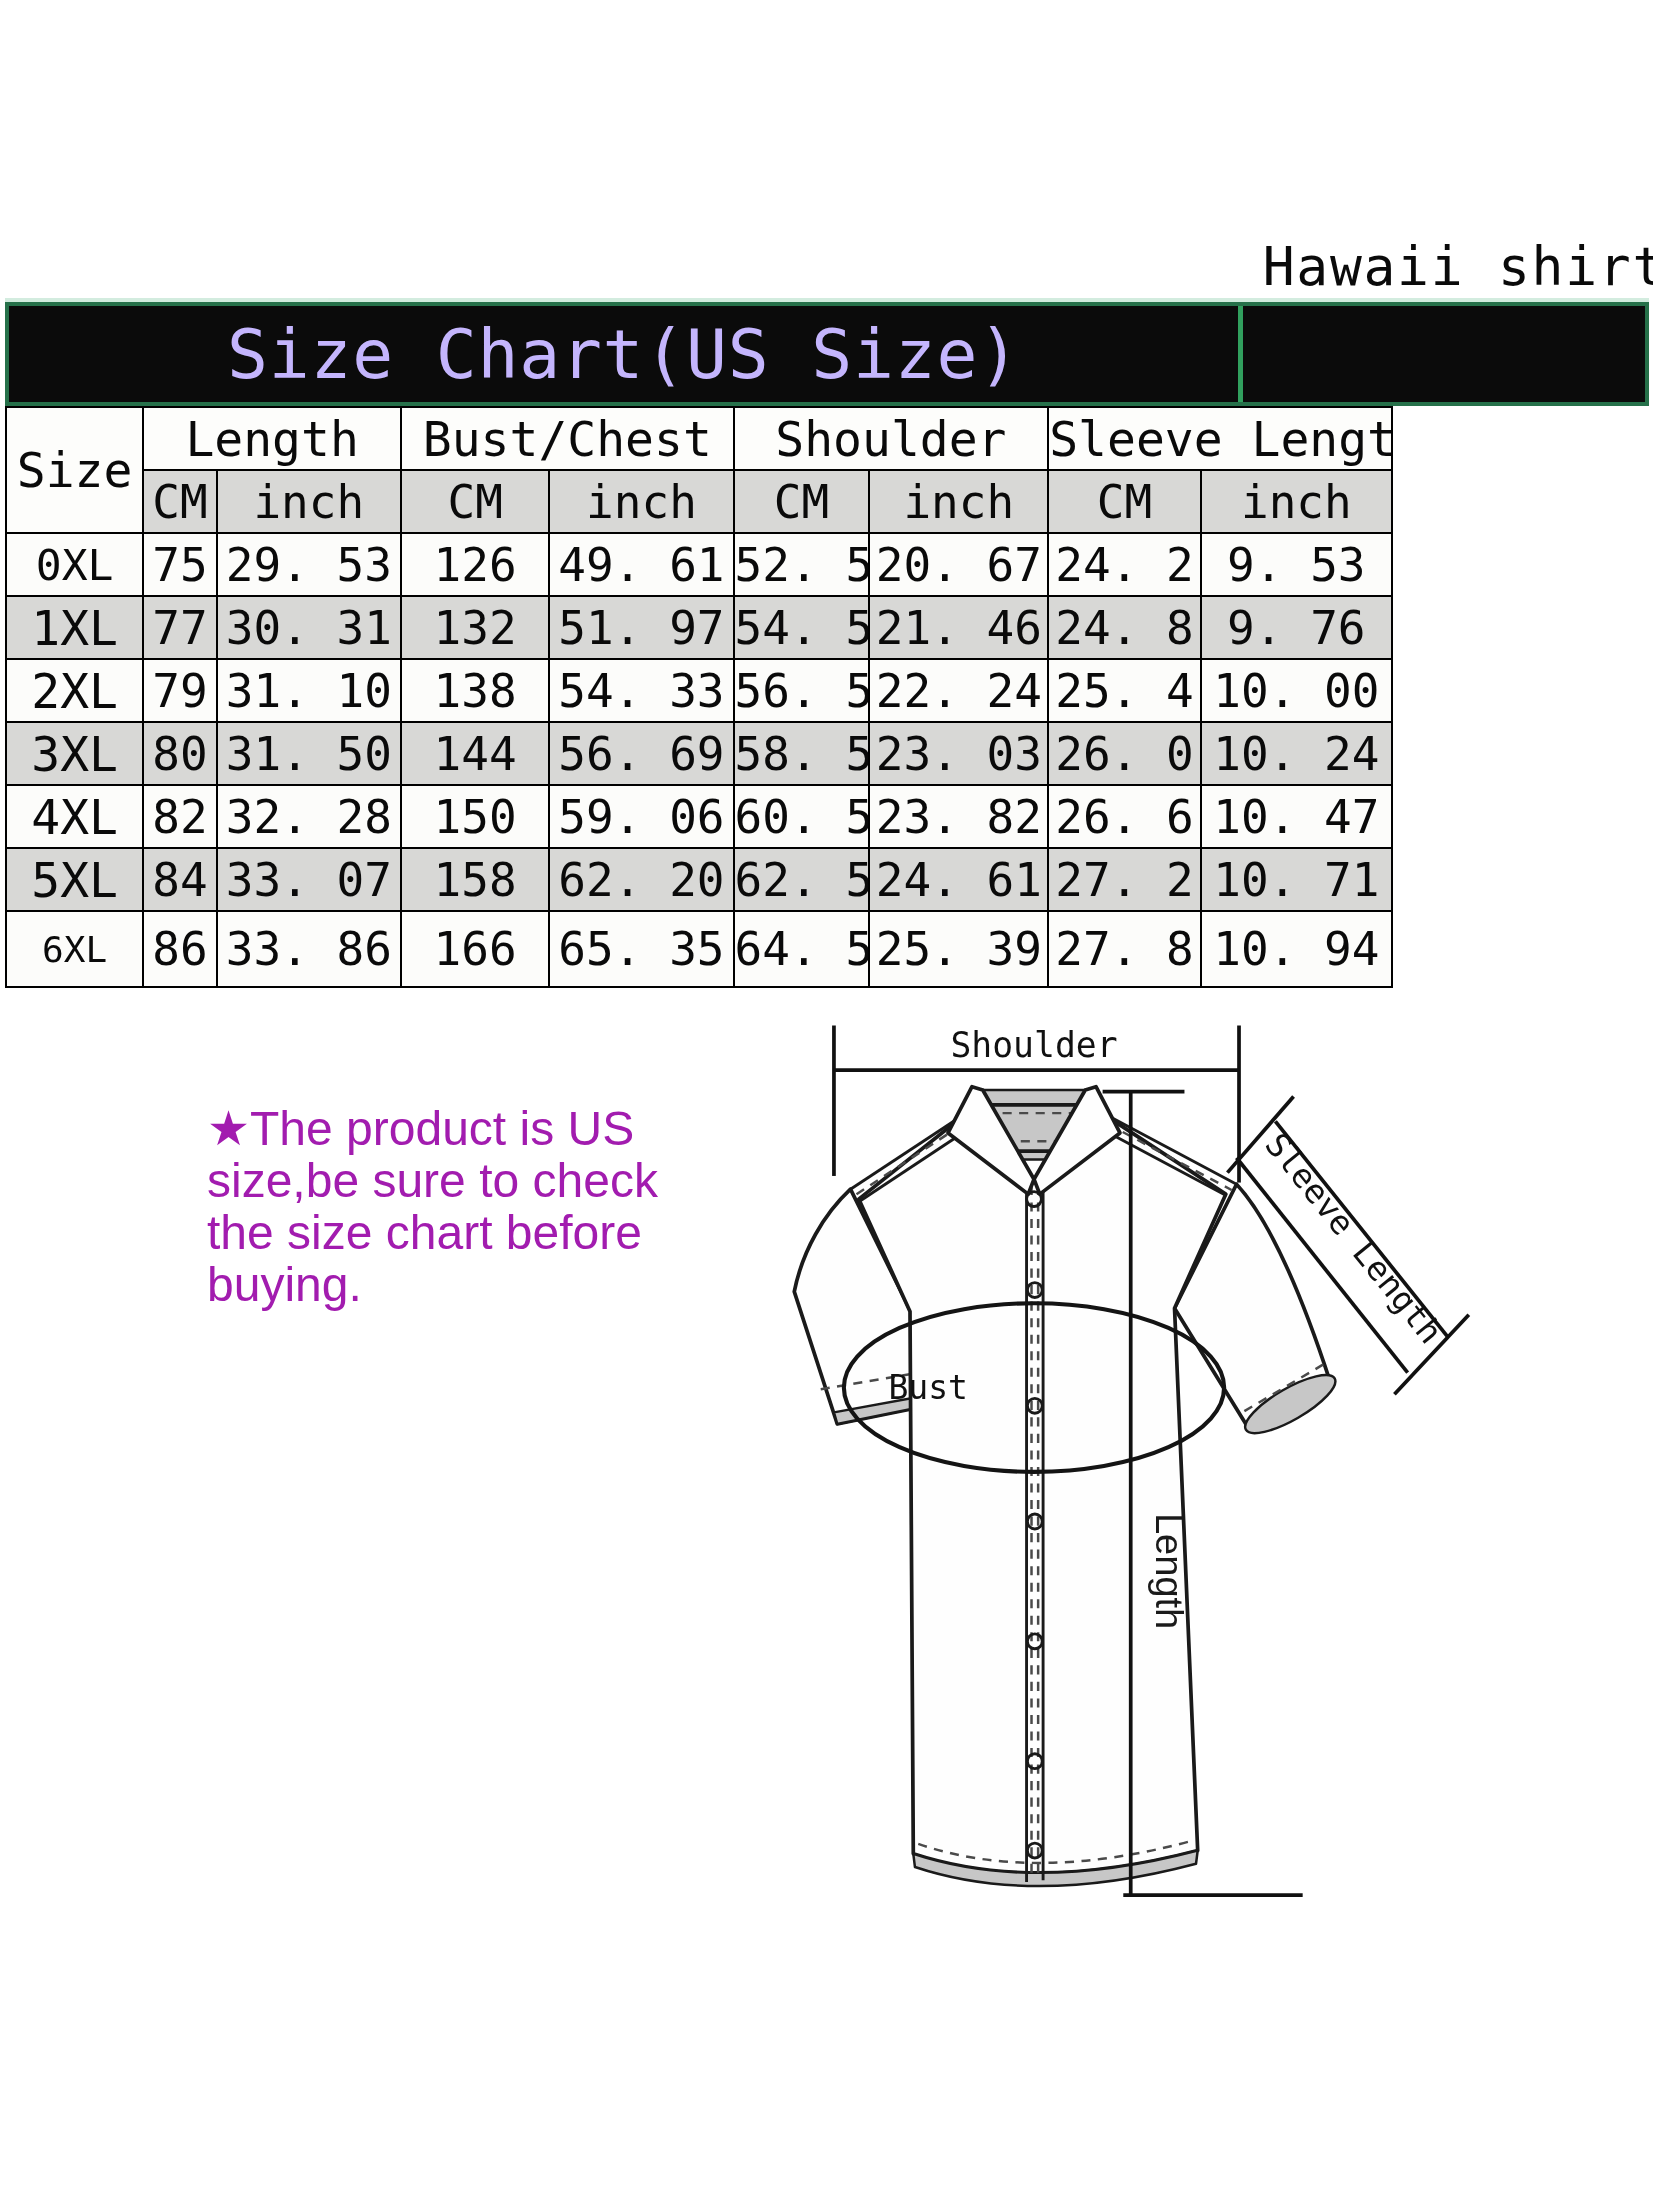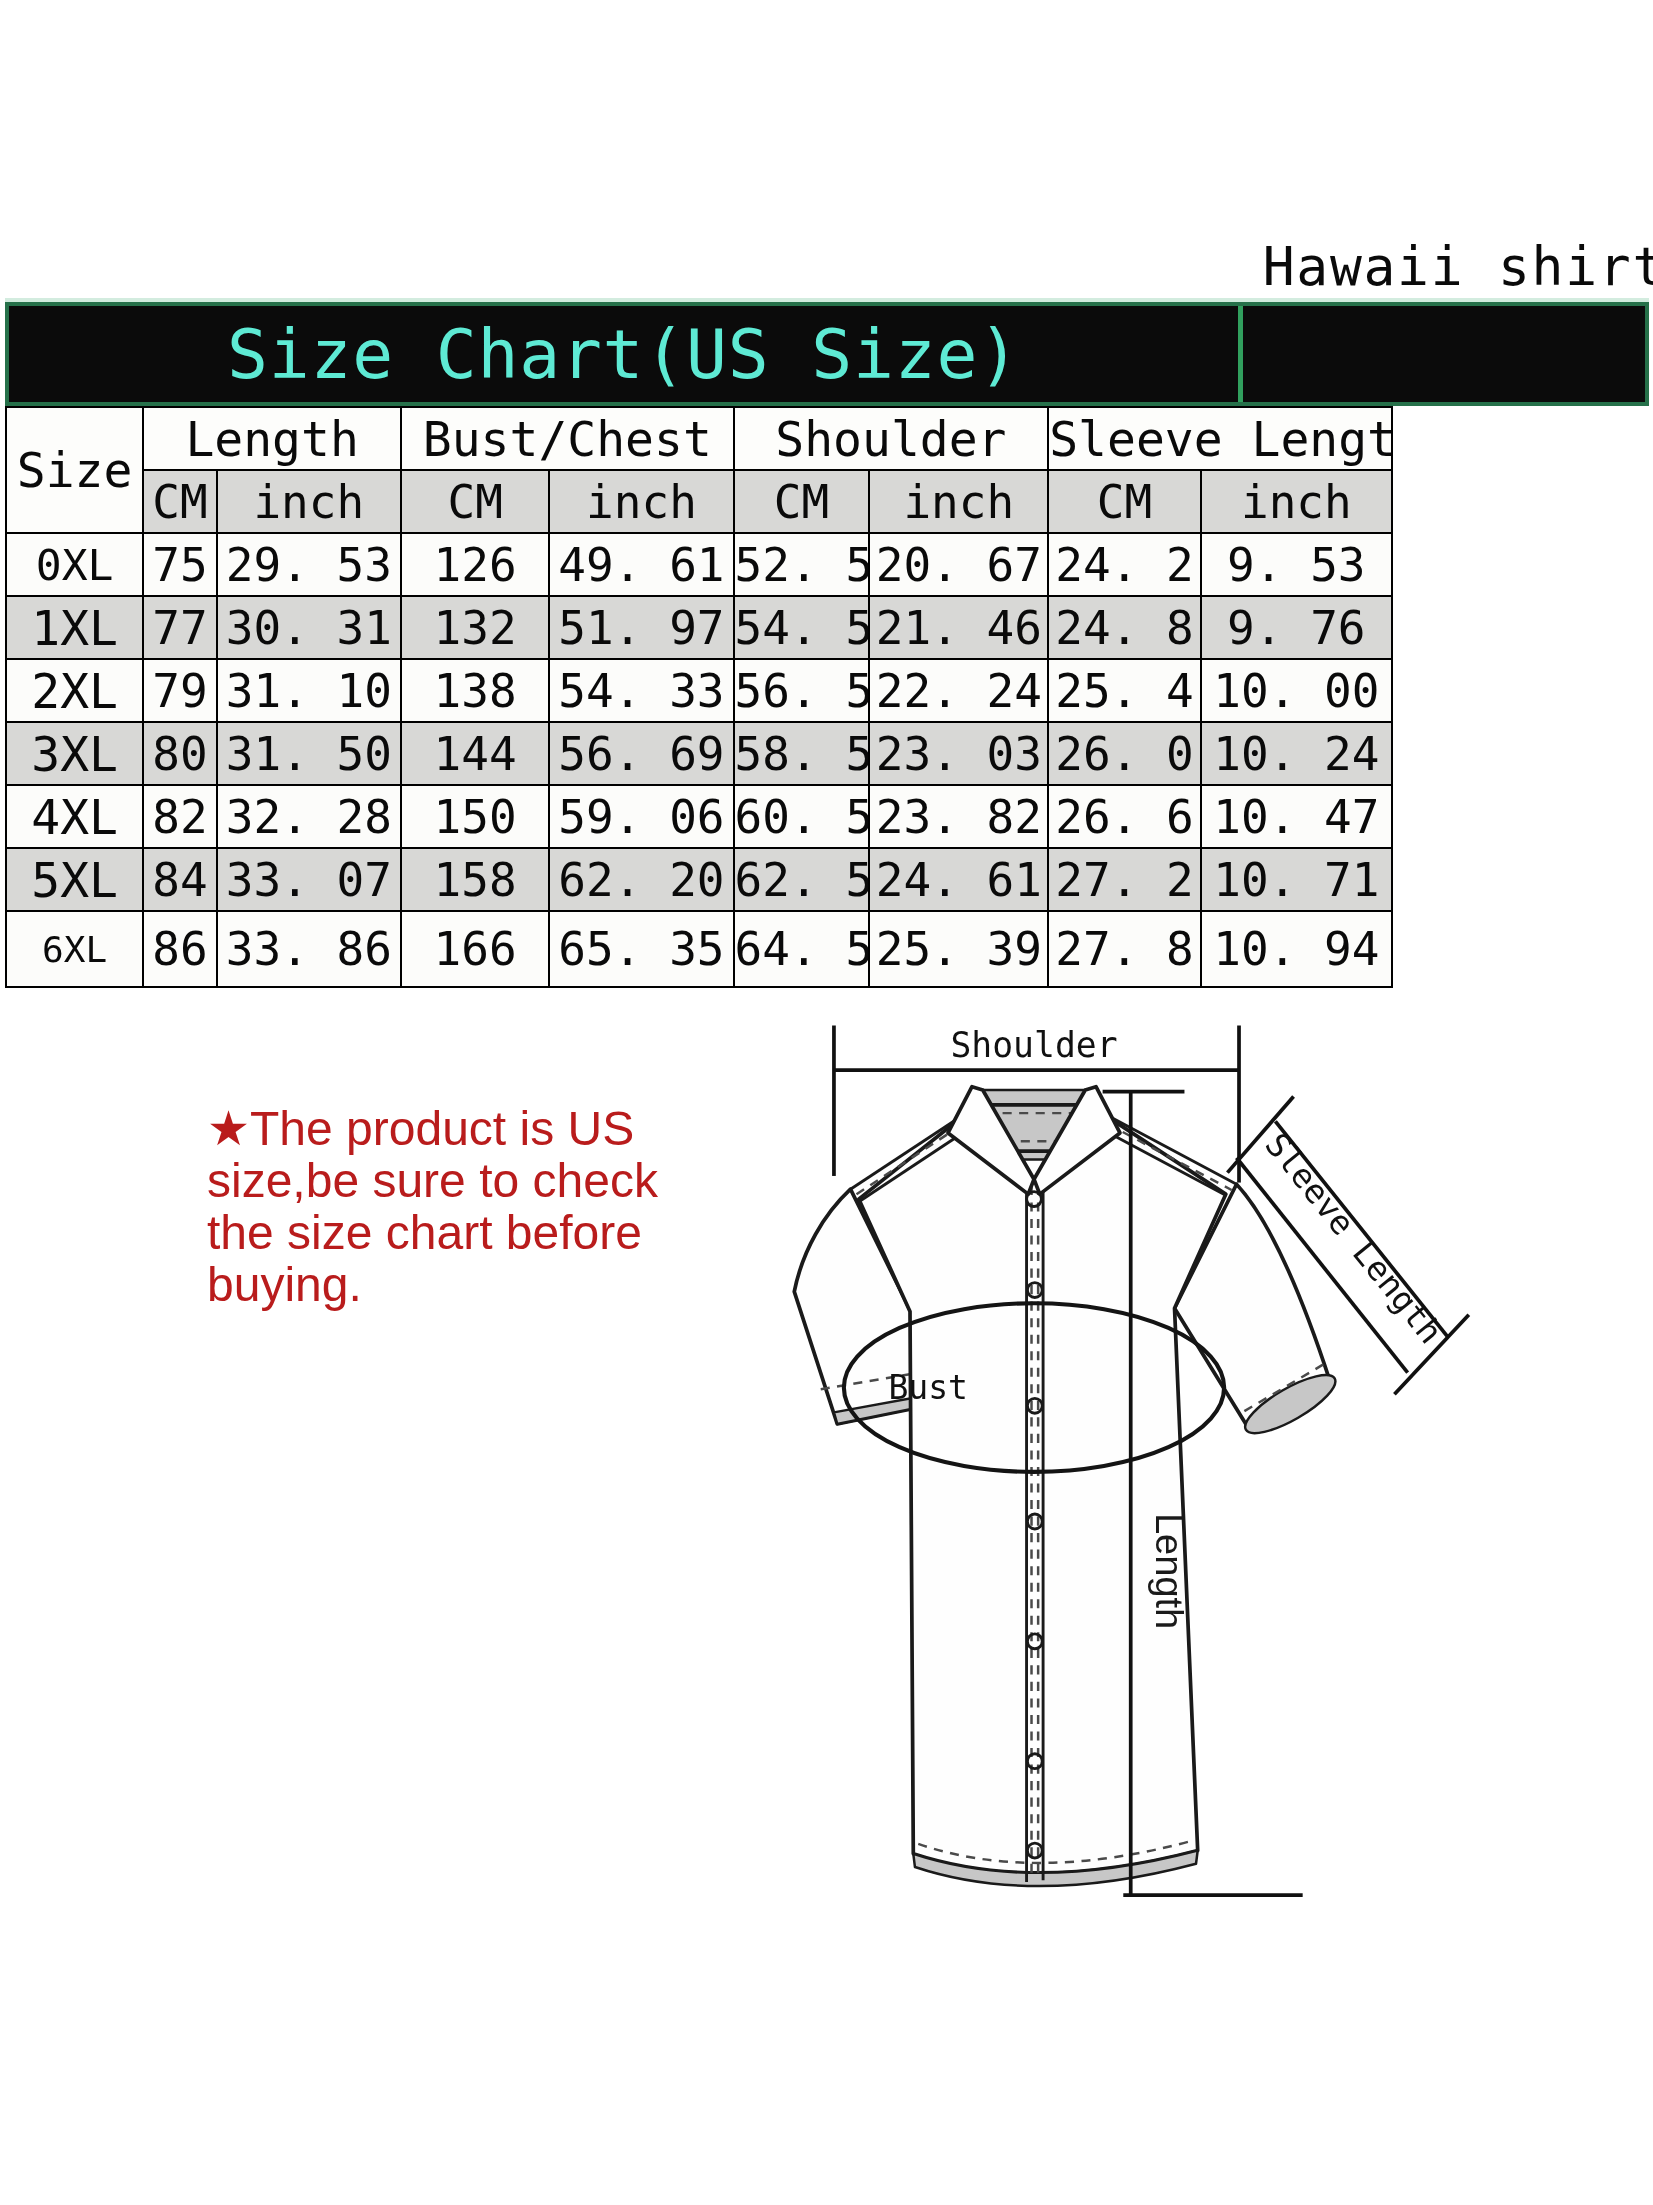--- a/index.html
+++ b/index.html
@@ -10,40 +10,40 @@
   .hawaii{position:absolute;top:236px;left:16px;width:1650px;text-align:right;
           font-size:53px;letter-spacing:1.7px;font-family:"DejaVu Sans Mono",monospace;}
 
   
   .title-strip{position:absolute;top:298px;left:5px;width:1644px;height:4.1px;background:#d3ecdf;}
 
   
   .title-bar{position:absolute;top:302px;left:5px;width:1644px;height:104px;
              display:flex;box-sizing:border-box;border:4.1px solid #26714a;background:#0b0b0b;}
   .title-main{flex:0 0 1229px;display:flex;align-items:center;justify-content:center;
-              color:#5eead4;font-size:68px;letter-spacing:0.8px;white-space:nowrap;}
+              color:#c4b5fd;font-size:68px;letter-spacing:0.8px;white-space:nowrap;}
   .title-divider{flex:0 0 5px;background:#31a05e;}
   .title-right{flex:1 1 auto;background:#0b0b0b;}
 
   
   table.size-table{position:absolute;top:406px;left:5px;width:1388px;
                    border-collapse:collapse;table-layout:fixed;
                    font-family:"DejaVu Sans Mono",monospace;}
   table.size-table th, table.size-table td{
       border:2.5px solid #000;text-align:center;vertical-align:middle;
       font-weight:normal;padding:0;overflow:hidden;white-space:nowrap;}
   tr.group-row th{height:61px;font-size:48px;background:#fdfdfb;}
   tr.sub-row th{height:61px;font-size:46px;background:#d8d8d6;}
   th.corner{background:#fdfdfb;font-size:50px;}
   tbody td{height:61px;font-size:46px;background:#fcfcfa;}
   tbody tr.shaded td{background:#d8d8d6;}
   tbody tr:last-child td{height:74px;}
 
   
-  .note{position:absolute;left:207px;width:595px;color:#b91c1c;
+  .note{position:absolute;left:207px;width:595px;color:#a21caf;
         font-family:"Liberation Sans", sans-serif;font-size:48px;line-height:52px;
         white-space:pre-line;}
   .note1{top:1103px;}
   .note2{top:1383px;}
 
   
   svg.shirt{position:absolute;top:1017px;left:786px;width:744px;height:885px;}
   .ln{stroke:#1a1a1a;stroke-width:4.5;fill:none;stroke-linecap:round;}
   .lnthin{stroke:#1a1a1a;stroke-width:3.5;fill:none;}
   .dash{stroke:#4a4a4a;stroke-width:3;fill:none;stroke-dasharray:11 9;}

